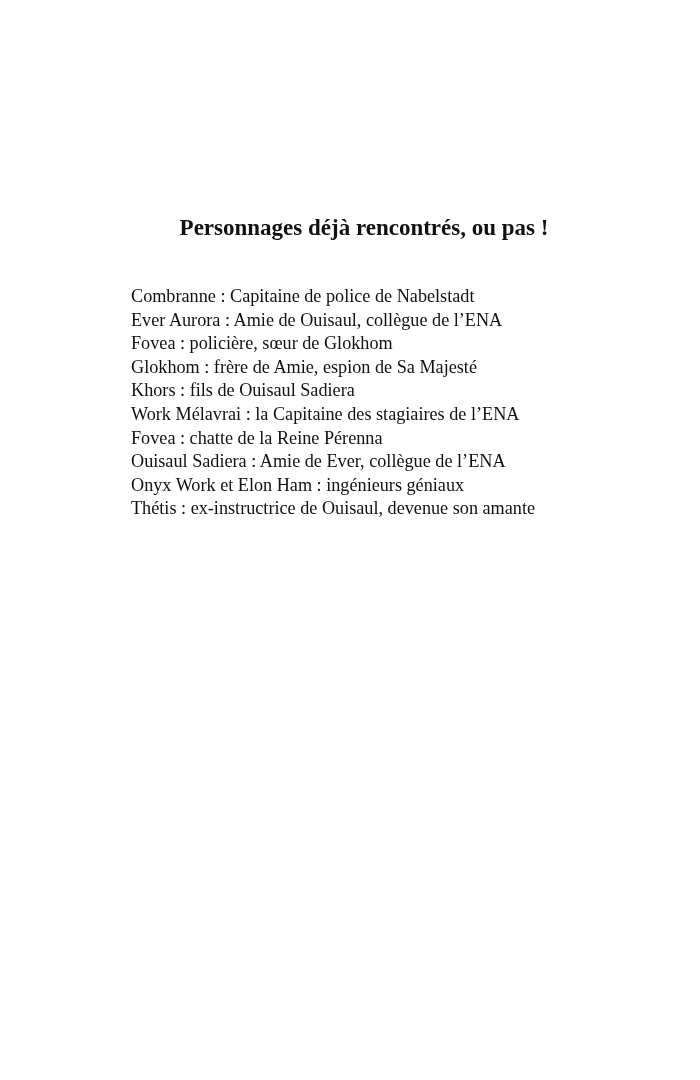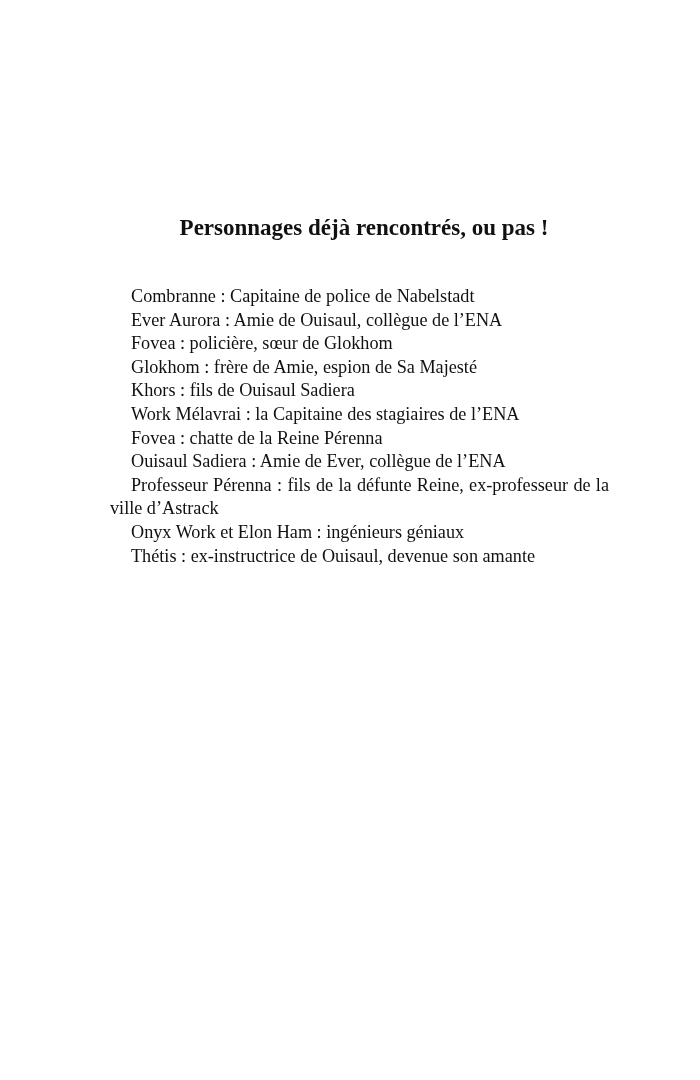--- a/index.html
+++ b/index.html
@@ -63,17 +63,16 @@
 
   <div class="list">
     <p class="entry single"><span class="name">Combranne</span><span> : </span><span>Capitaine de police de Nabelstadt</span></p>
     <p class="entry single"><span class="name">Ever Aurora</span><span> : </span><span>Amie de Ouisaul, collègue de l’ENA</span></p>
     <p class="entry single"><span class="name">Fovea</span><span> : </span><span>policière, sœur de Glokhom</span></p>
     <p class="entry single"><span class="name">Glokhom :</span><span> </span><span>frère de Amie, espion de Sa Majesté</span></p>
     <p class="entry single"><span class="name">Khors</span><span> : </span><span>fils de Ouisaul Sadiera</span></p>
     <p class="entry single"><span class="name">Work Mélavrai</span><span> : </span><span>la Capitaine des stagiaires de l’ENA</span></p>
     <p class="entry single"><span class="name">Fovea</span><span> : </span><span>chatte de la Reine Pérenna</span></p>
     <p class="entry single"><span class="name">Ouisaul Sadiera :</span><span> </span><span>Amie de Ever, collègue de l’ENA</span></p>
-    <p class="entry"><span class="name">Professeur Pérenna</span><span> : </span><span>fils de la défunte Reine, ex-professeur de la ville d’Astrack</span></p>
     <p class="entry single"><span class="name">Onyx Work et Elon Ham</span><span> : </span><span>ingénieurs géniaux</span></p>
     <p class="entry single"><span class="name">Thétis</span><span> : </span><span>ex-instructrice de Ouisaul, devenue son amante</span></p>
   </div>
 </div>
 
 </body></html>

